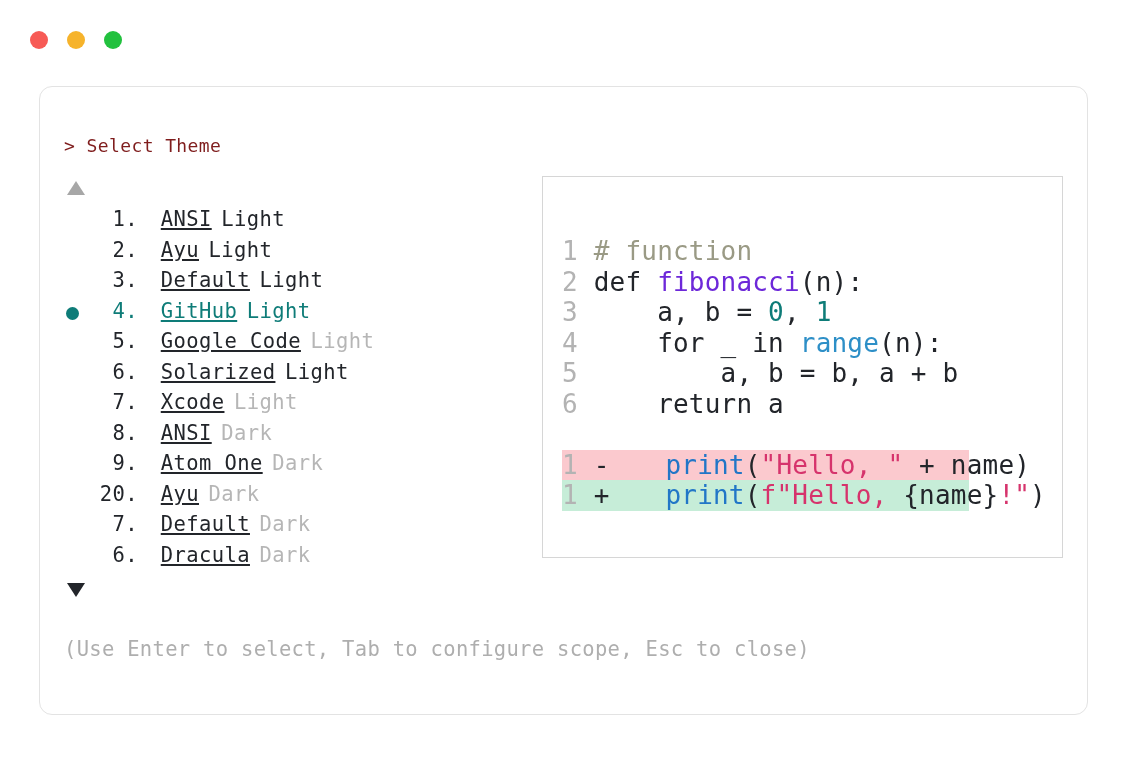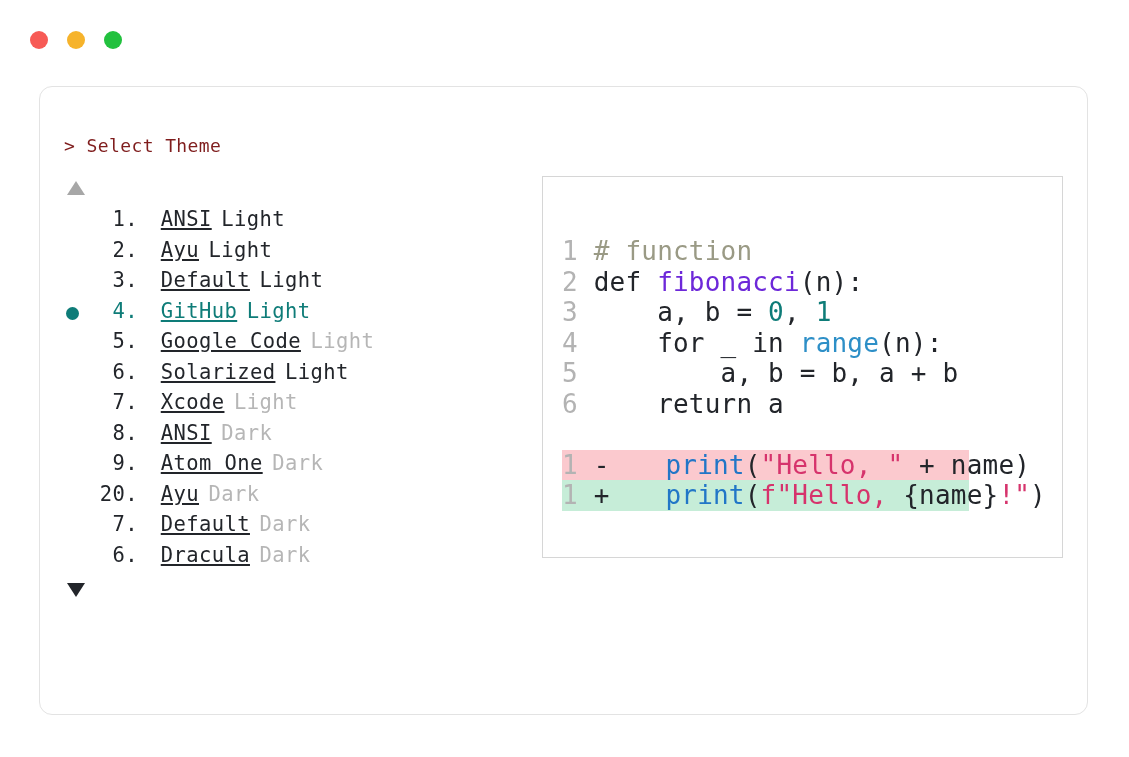--- a/index.html
+++ b/index.html
@@ -217,14 +217,15 @@
         </div>
 
       <div class="scroll-arrow arrow-down"></div>
     </div>
 
 
     <div class="preview-box" style="left:502px; top:89px;">
       <div class="code" id="code-block"><span class="code-line"><span class="gutter">1 </span><span class="tok-comment"># function</span></span><span class="code-line"><span class="gutter">2 </span><span class="tok-plain">def </span><span class="tok-func">fibonacci</span><span class="tok-plain">(n):</span></span><span class="code-line"><span class="gutter">3 </span><span class="tok-plain">    a, b = </span><span class="tok-num">0</span><span class="tok-plain">, </span><span class="tok-num">1</span></span><span class="code-line"><span class="gutter">4 </span><span class="tok-plain">    for _ in </span><span class="tok-builtin">range</span><span class="tok-plain">(n):</span></span><span class="code-line"><span class="gutter">5 </span><span class="tok-plain">        a, b = b, a + b</span></span><span class="code-line"><span class="gutter">6 </span><span class="tok-plain">    return a</span></span><span class="blank-line"></span><span class="diff-line diff-del"><span class="gutter">1 </span><span class="tok-marker">- </span><span class="tok-call">print</span><span class="tok-plain">(</span><span class="tok-string">"Hello, "</span><span class="tok-plain"> + name)</span></span><span class="diff-line diff-add"><span class="gutter">1 </span><span class="tok-marker">+ </span><span class="tok-call">print</span><span class="tok-plain">(</span><span class="tok-string">f"Hello, </span><span class="tok-plain">{name}</span><span class="tok-string">!"</span><span class="tok-plain">)</span></span></div>
     </div>
 
+    <div class="hint">(Use Enter to select, Tab to configure scope, Esc to close)</div>
   </div>
 </div>
 
 </body></html>

